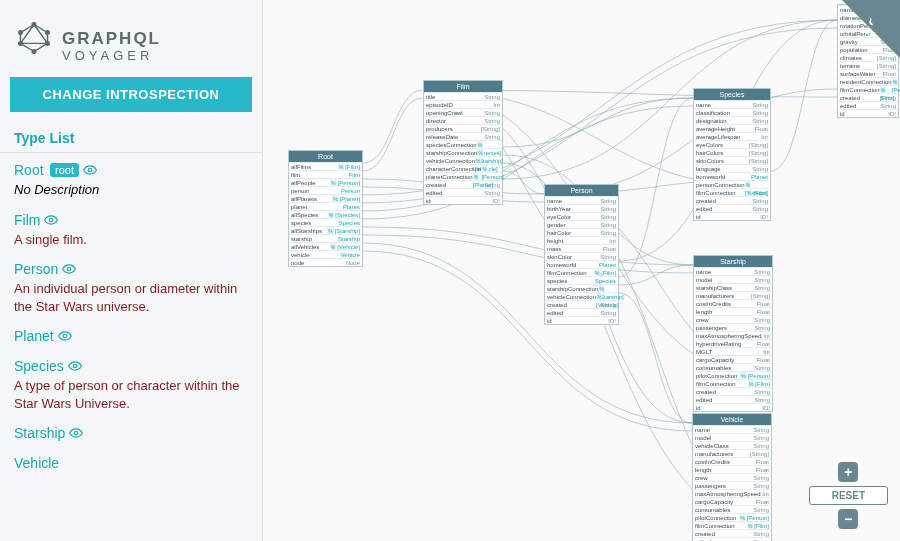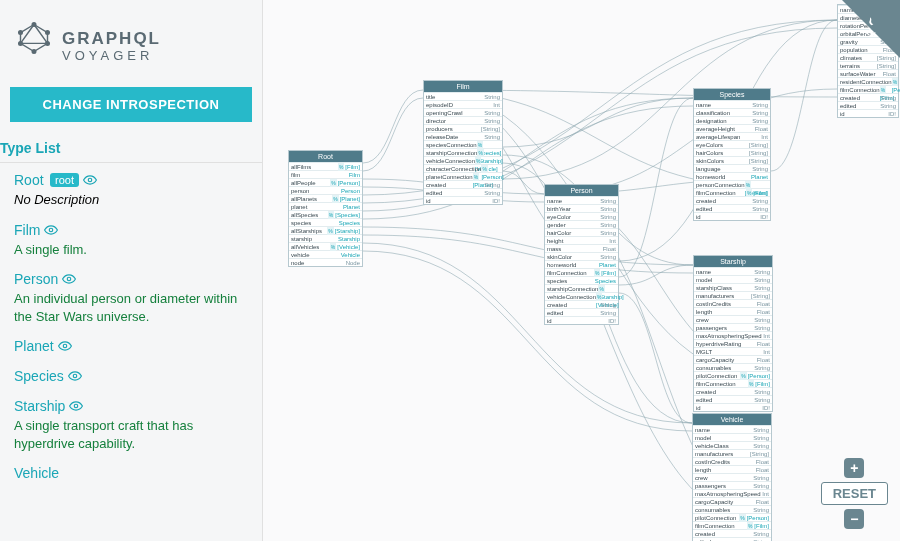--- a/index.html
+++ b/index.html
@@ -3,42 +3,42 @@
 <meta charset="utf-8">
 <style>
   * { box-sizing: border-box; margin: 0; padding: 0; }
   body { font-family: -apple-system, BlinkMacSystemFont, "Segoe UI", Helvetica, Arial, sans-serif; background: #fafafb; width: 900px; height: 541px; overflow: hidden; position: relative; }
   .sidebar { width: 263px; height: 541px; background: #f5f6f7; border-right: 1px solid #e0e0e0; float: left; padding: 0; overflow-y: auto; }
   .logo { display: flex; align-items: center; padding: 14px 16px 10px; }
   .logo-mark svg { width: 36px; height: 36px; }
   .logo-text { margin-left: 10px; }
   .logo-text .t1 { font-size: 17px; font-weight: 600; letter-spacing: 2px; color: #5a6a73; line-height: 1; margin-top: 16px; }
   .logo-text .t2 { font-size: 13px; letter-spacing: 4px; color: #5a6a73; line-height: 1.4; }
-  .btn-primary { display: block; width: calc(100% - 20px); margin: 12px 10px 12px; background: #27b9c9; color: #fff; border: none; padding: 10px 8px; font-size: 13px; font-weight: 600; letter-spacing: 0.5px; cursor: pointer; }
-  .section-title { color: #1aa6b6; font-size: 14px; font-weight: 600; padding: 6px 0; border-bottom: 1px solid #e0e0e0; }
+  .btn-primary { display: block; width: calc(100% - 20px); margin: 2px 10px 12px; background: #27b9c9; color: #fff; border: none; padding: 10px 8px; font-size: 13px; font-weight: 600; letter-spacing: 0.5px; cursor: pointer; }
+  .section-title { color: #1aa6b6; font-size: 14px; font-weight: 600; padding: 6px 14px; border-bottom: 1px solid #e0e0e0; }
   .type-list { padding: 8px 14px; }
   .type-item { margin-bottom: 12px; }
   .type-name { color: #1aa6b6; font-size: 14px; cursor: pointer; display: inline-block; }
   .root-chip { display: inline-block; background: #27b9c9; color: #fff; font-size: 11px; padding: 1px 5px; border-radius: 3px; margin-left: 2px; position: relative; top: -1px; }
   .eye-icon { display: inline-block; margin-left: 4px; color: #1aa6b6; position: relative; top: 2px; }
   .eye-icon svg { width: 14px; height: 14px; }
-  .type-desc { color: #15803d; font-size: 13px; line-height: 1.35; font-style: normal; margin-top: 2px; }
+  .type-desc { color: #7f1d1d; font-size: 13px; line-height: 1.35; font-style: normal; margin-top: 2px; }
   .type-desc.italic { font-style: italic; color: #000000; }
   .graph-area { position: relative; margin-left: 263px; width: 637px; height: 541px; overflow: hidden; }
   .graph-svg { position: absolute; top: 0; left: 0; }
   .node { position: absolute; background: #fff; border: 1px solid #b6c8cf; font-size: 6px; }
   .node-title { background: #4f7b8a; color: #fff; text-align: center; padding: 2px 0; font-size: 7px; font-weight: 500; }
   .node-row { display: flex; justify-content: space-between; padding: 0 2px; border-top: 1px solid #e3ecef; line-height: 8px; height: 8px; }
   .node-row .fld { color: #3a4a52; }
   .node-row .typ { color: #7a95a0; }
   .node-row .typ.link { color: #1aa6b6; }
   .node-row .pct { background: #e3f3f6; color: #1aa6b6; display: inline-block; padding: 0 1px; margin-right: 1px; font-size: 5px; }
   .zoom-controls { position: absolute; right: 12px; bottom: 12px; display: flex; flex-direction: column; align-items: center; gap: 4px; }
   .zoom-btn { width: 20px; height: 20px; background: #6a8690; border-radius: 4px; display: flex; align-items: center; justify-content: center; color: #fff; font-size: 14px; font-weight: bold; cursor: pointer; }
-  .reset-btn { background: #fff; color: #6a8690; border: 1px solid #6a8690; font-size: 13px; font-weight: 600; padding: 3px 11px; border-radius: 3px; cursor: pointer; text-align: right; }
+  .reset-btn { background: #fff; color: #6a8690; border: 1px solid #6a8690; font-size: 10px; font-weight: 600; padding: 3px 22px; border-radius: 3px; cursor: pointer; text-align: right; }
   .github-corner { position: absolute; top: 0; right: 0; width: 58px; height: 58px; }
 </style>
 </head>
 <body>
 
 <div class="sidebar">
   <div class="logo">
     <span class="logo-mark">
       <svg viewBox="0 0 40 40">
           <g stroke="#5a6a73" stroke-width="1.6" fill="none">
@@ -86,27 +86,27 @@
         <div><span class="type-name">Planet</span><span class="eye-icon"><svg viewBox="0 0 24 24" fill="none" stroke="currentColor" stroke-width="2">
               <path d="M1 12s4-7 11-7 11 7 11 7-4 7-11 7S1 12 1 12z"></path>
               <circle cx="12" cy="12" r="3"></circle>
             </svg></span></div>
       </div>
       <div class="type-item">
         <div><span class="type-name">Species</span><span class="eye-icon"><svg viewBox="0 0 24 24" fill="none" stroke="currentColor" stroke-width="2">
               <path d="M1 12s4-7 11-7 11 7 11 7-4 7-11 7S1 12 1 12z"></path>
               <circle cx="12" cy="12" r="3"></circle>
             </svg></span></div>
+        <div class="type-desc">A type of person or character within the Star Wars Universe.</div>
       </div>
       <div class="type-item">
         <div><span class="type-name">Starship</span><span class="eye-icon"><svg viewBox="0 0 24 24" fill="none" stroke="currentColor" stroke-width="2">
               <path d="M1 12s4-7 11-7 11 7 11 7-4 7-11 7S1 12 1 12z"></path>
               <circle cx="12" cy="12" r="3"></circle>
             </svg></span></div>
-        <div class="type-desc">A single transport craft that has hyperdrive capability.</div>
       </div>
       <div class="type-item">
         <div><span class="type-name">Vehicle</span></div>
       </div>
     </div>
 </div>
 
 <div class="graph-area">
   <svg class="graph-svg" id="edges-svg" width="637" height="541">
       <path d="M 100 163 C 130 163, 130 90, 160 90" stroke="#8aa6ae" stroke-width="0.8" fill="none" opacity="0.7"></path>

